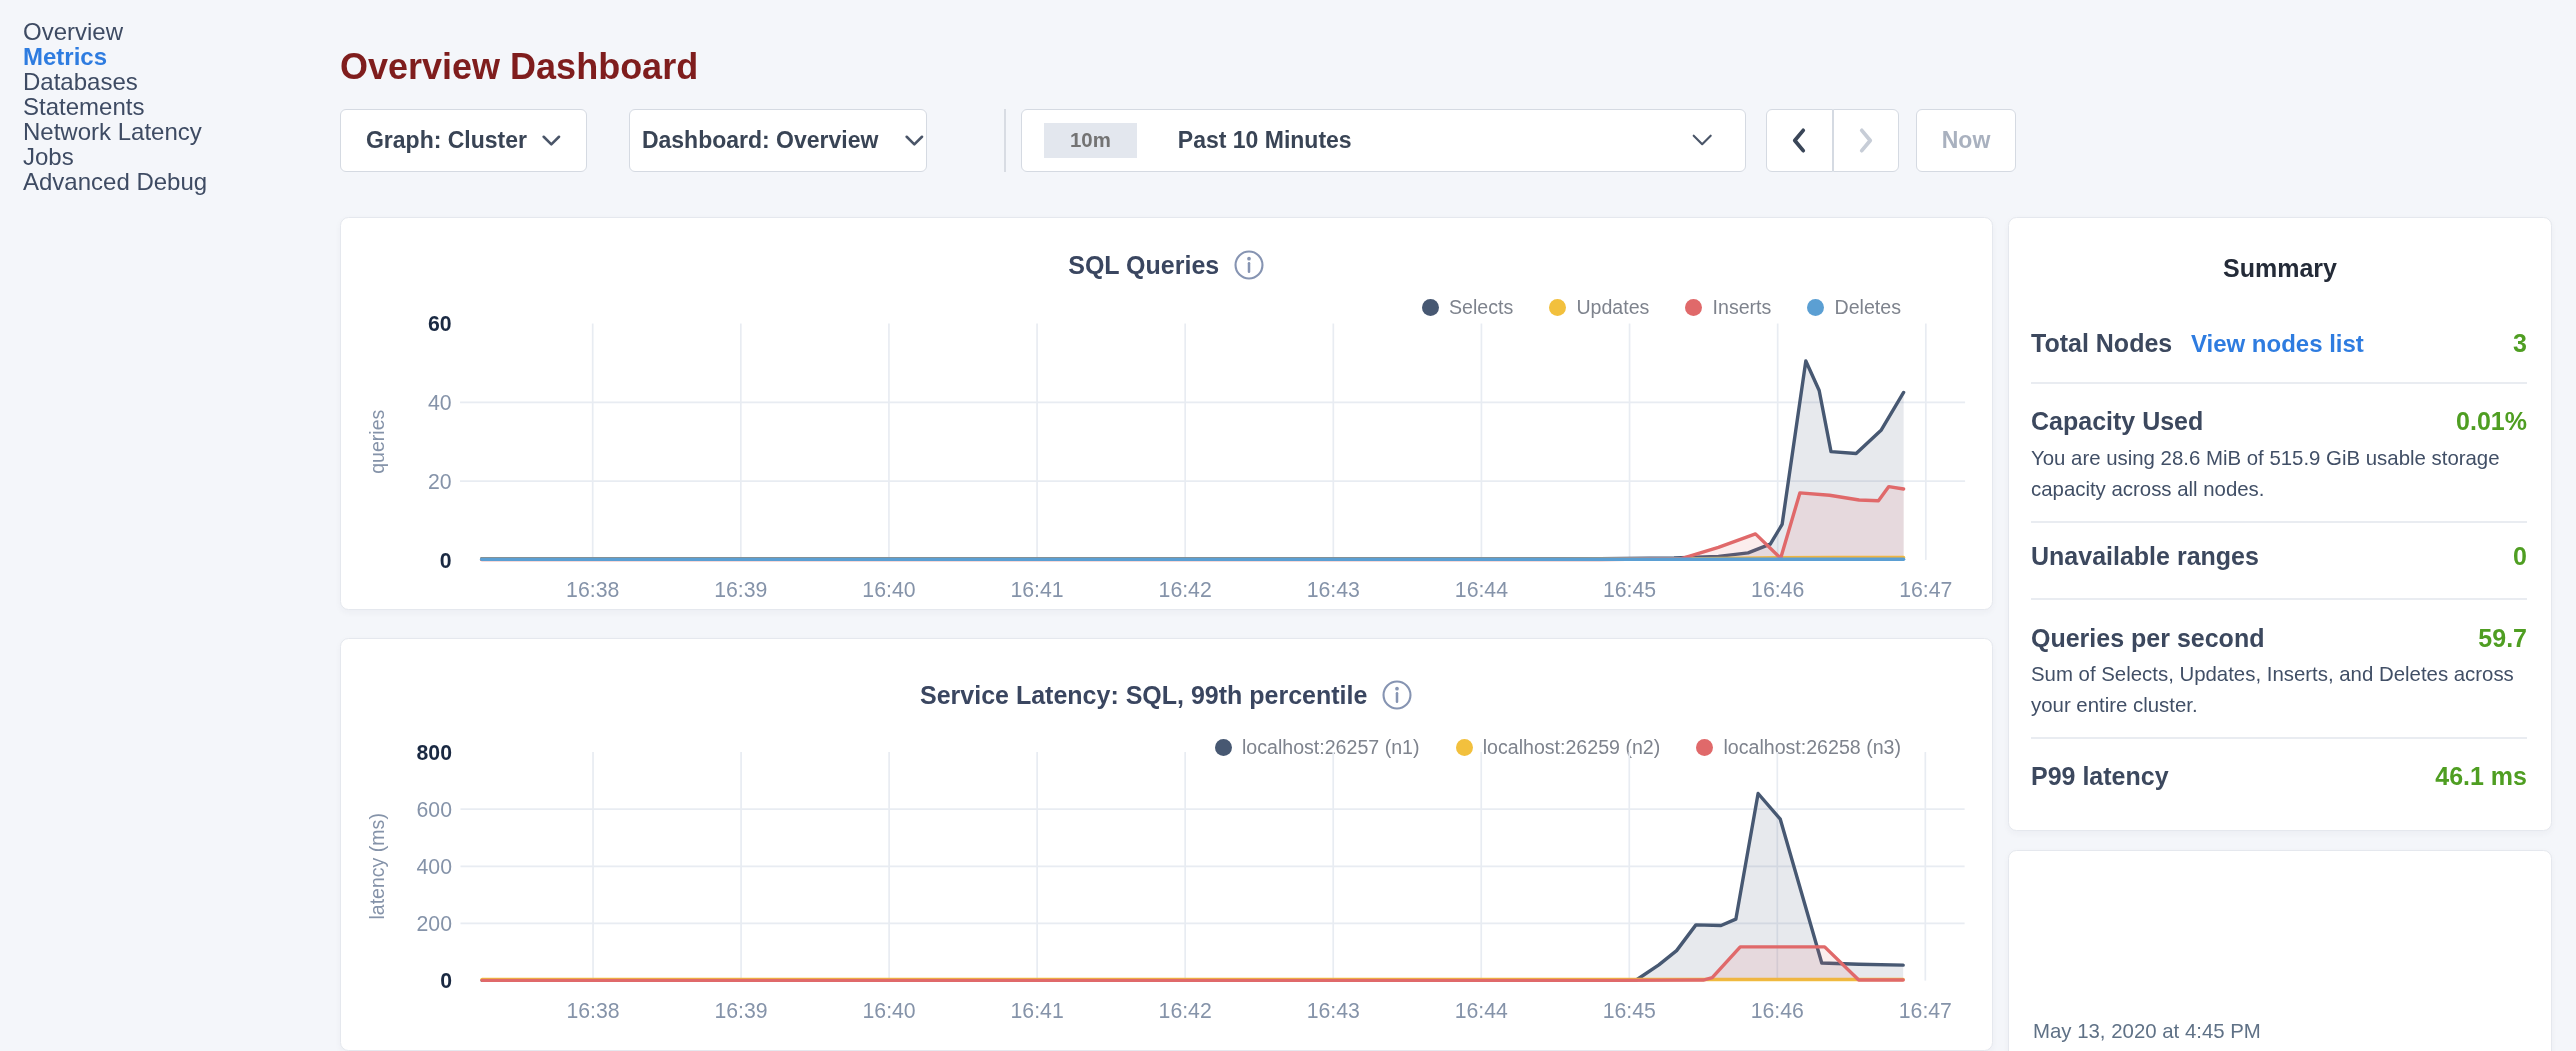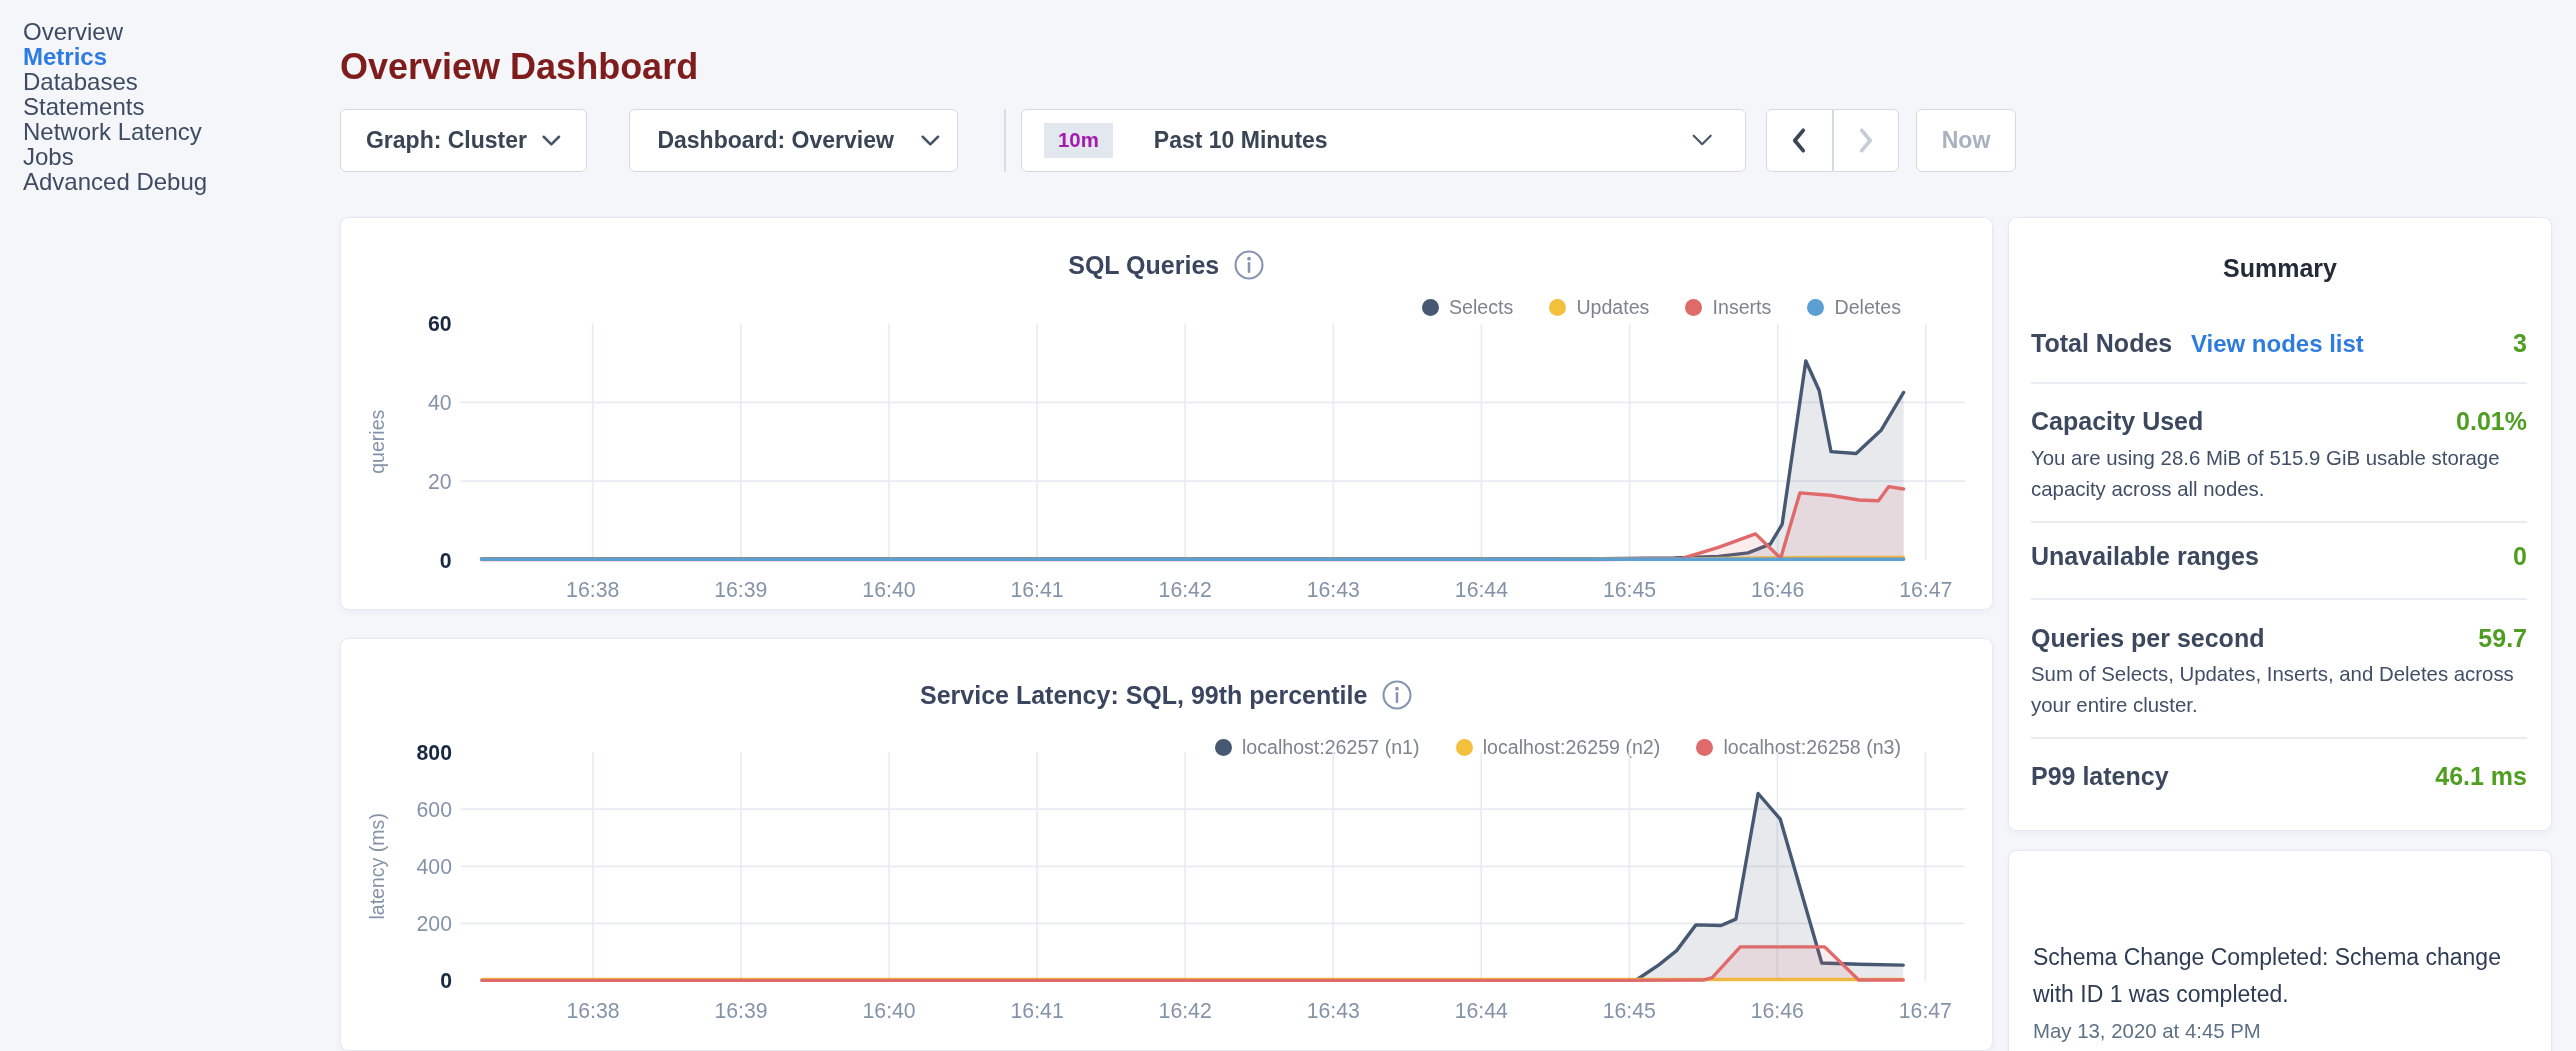--- a/index.html
+++ b/index.html
@@ -14,24 +14,24 @@
   
   .sidebar { position:absolute; left:23px; top:18.7px; display:flex; flex-direction:column; font-size:24px; }
   .nav-item { color:#3e4b63; line-height:25px; cursor:pointer; white-space:nowrap; }
   .nav-item.active { color:#2e7ce0; font-weight:bold; }
 
   
   .page-title { position:absolute; left:340px; top:22px; font-size:36px; font-weight:bold; color:#7f1d1d; }
   .ctrl { position:absolute; top:109px; height:63px; background:#fff; border:1.7px solid #d5dae2; border-radius:6px;
           display:flex; align-items:center; justify-content:center; font-size:23px; font-weight:bold; color:#394455; cursor:pointer; }
   #dd-graph { left:340px; width:247px; gap:15.3px; }
-  #dd-dash  { left:629px; width:329px; gap:27px;padding-left:10px; }
+  #dd-dash  { left:629px; width:298px; gap:27px;padding-left:10px; }
   .ctrl-divider { position:absolute; left:1004px; top:109px; width:1.7px; height:63px; background:#d8dce3; }
   #timebox { left:1021px; width:725px; justify-content:flex-start; padding:0 22px; }
-  .time-badge { background:#e3e7ee; border-radius:0; padding:6px 14px; font-size:20.4px; margin-right:41px; color:#a21caf; }
+  .time-badge { background:#e3e7ee; border-radius:0; padding:6px 26px; font-size:20.4px; margin-right:41px; color:#737373; }
   #timebox .chev { margin-left:auto; margin-right:10.2px; }
   .navgroup { position:absolute; left:1766px; top:109px; width:133px; height:63px; display:flex; }
   .navbtn { flex:1; background:#fff; border:1.7px solid #d5dae2; display:flex; align-items:center; justify-content:center; cursor:pointer; }
   .navbtn.prev { border-radius:6px 0 0 6px; border-right-width:0.9px; }
   .navbtn.next { border-radius:0 6px 6px 0; border-left-width:0.9px; }
   #now-btn { left:1916px; width:100px; color:#a9b1bf; }
 
   
   .card { position:absolute; background:#fff; border:1.7px solid #e5e8ee; border-radius:8.5px; box-shadow:0 2.6px 6px rgba(40,50,70,0.04); }
   #chart-card-0 { left:340px; top:217px;  width:1653px; height:393px; }
@@ -279,16 +279,15 @@
   <div class="sdesc" style="top:441px">Sum of Selects, Updates, Inserts, and Deletes across your entire cluster.</div>
   <div class="sdivider" style="top:519px"></div>
 
   <div class="srow" style="top:544px">
     <span class="slabel">P99 latency</span>
     <span class="svalue">46.1 ms</span>
   </div>
 </div>
 
 <div class="card" id="events-card">
-  <div class="event-text">Schema Change Completed: Schema change with ID 1 was completed.</div>
   <div class="event-time">May 13, 2020 at 4:45 PM</div>
 </div>
 
 
 </body></html>

